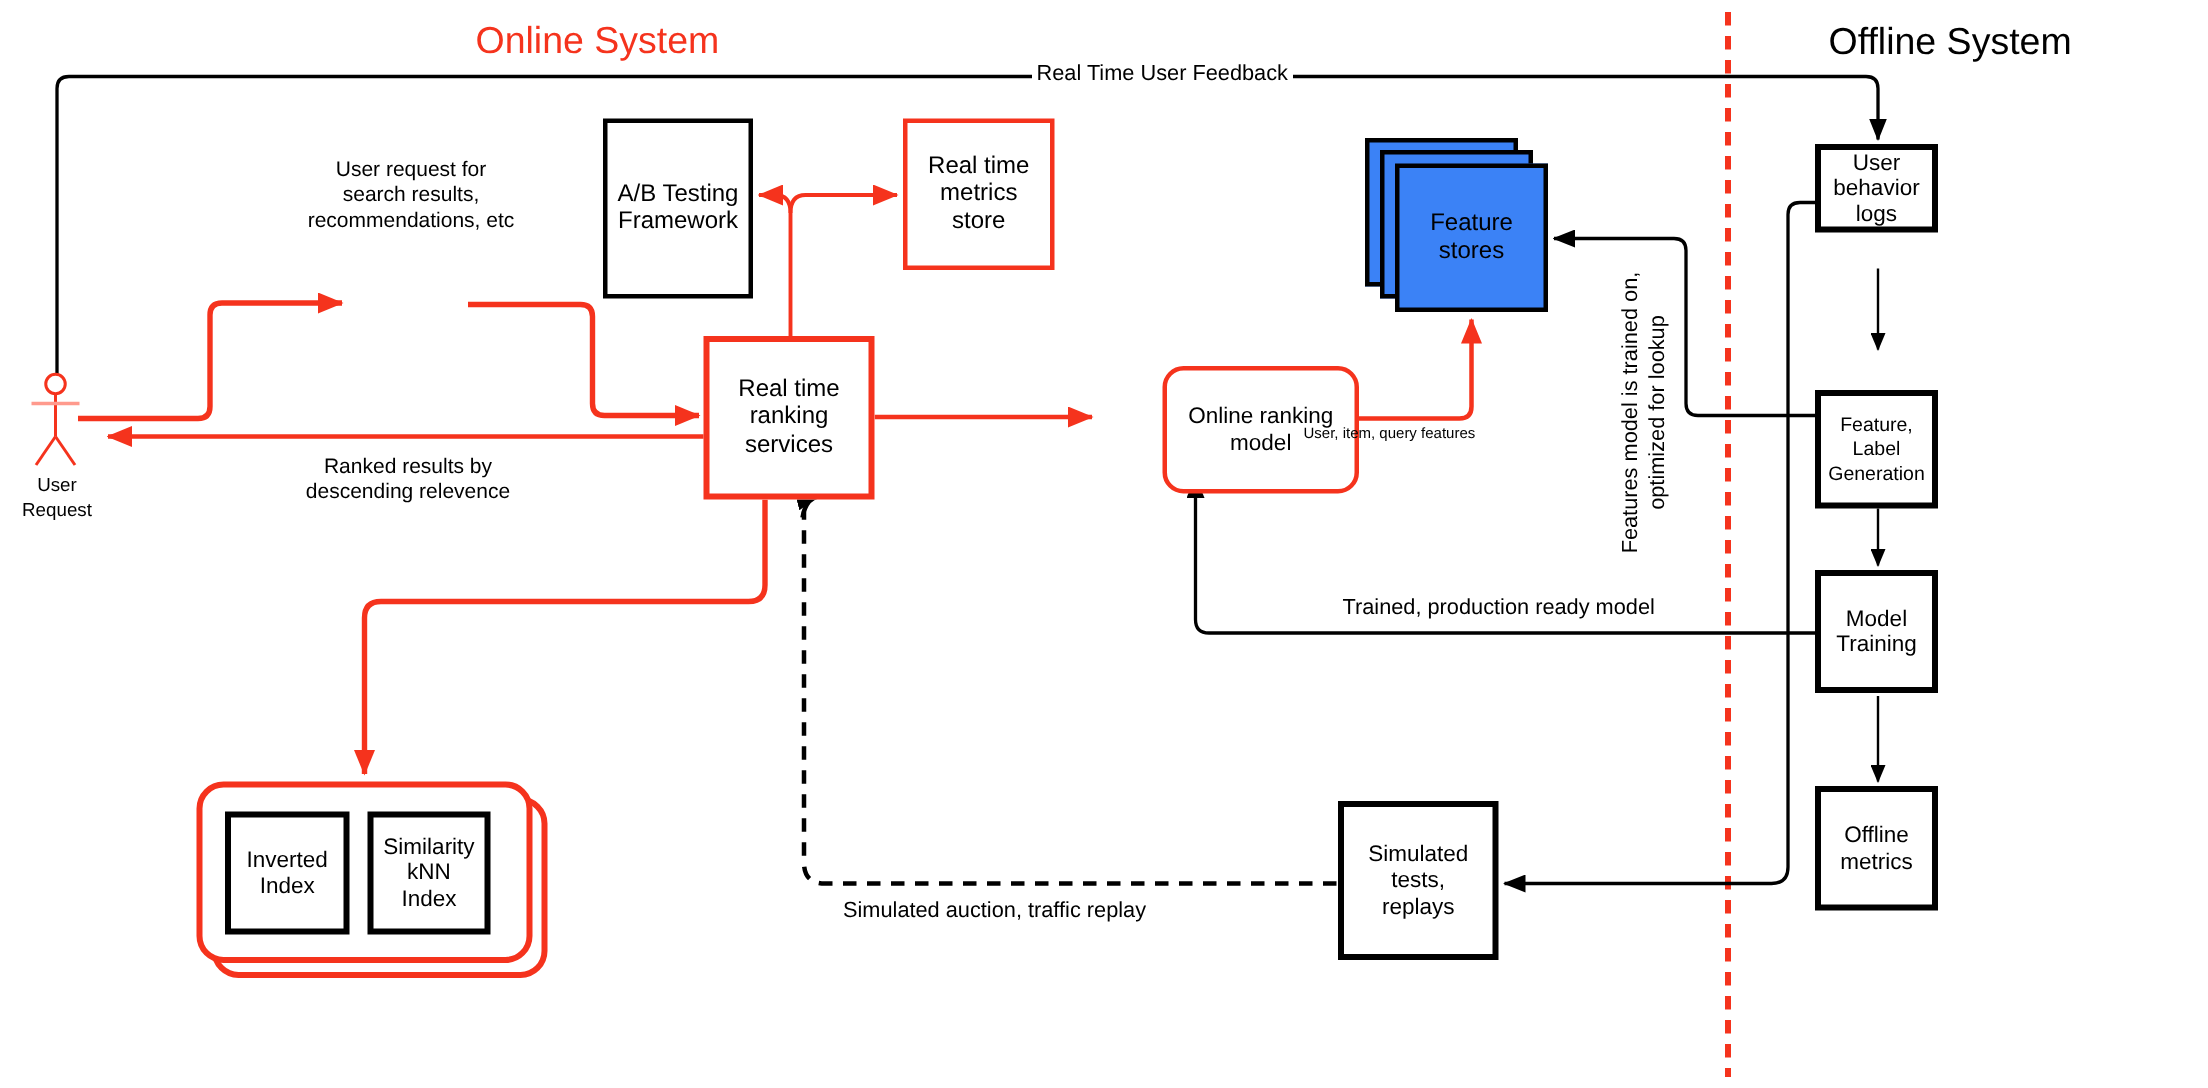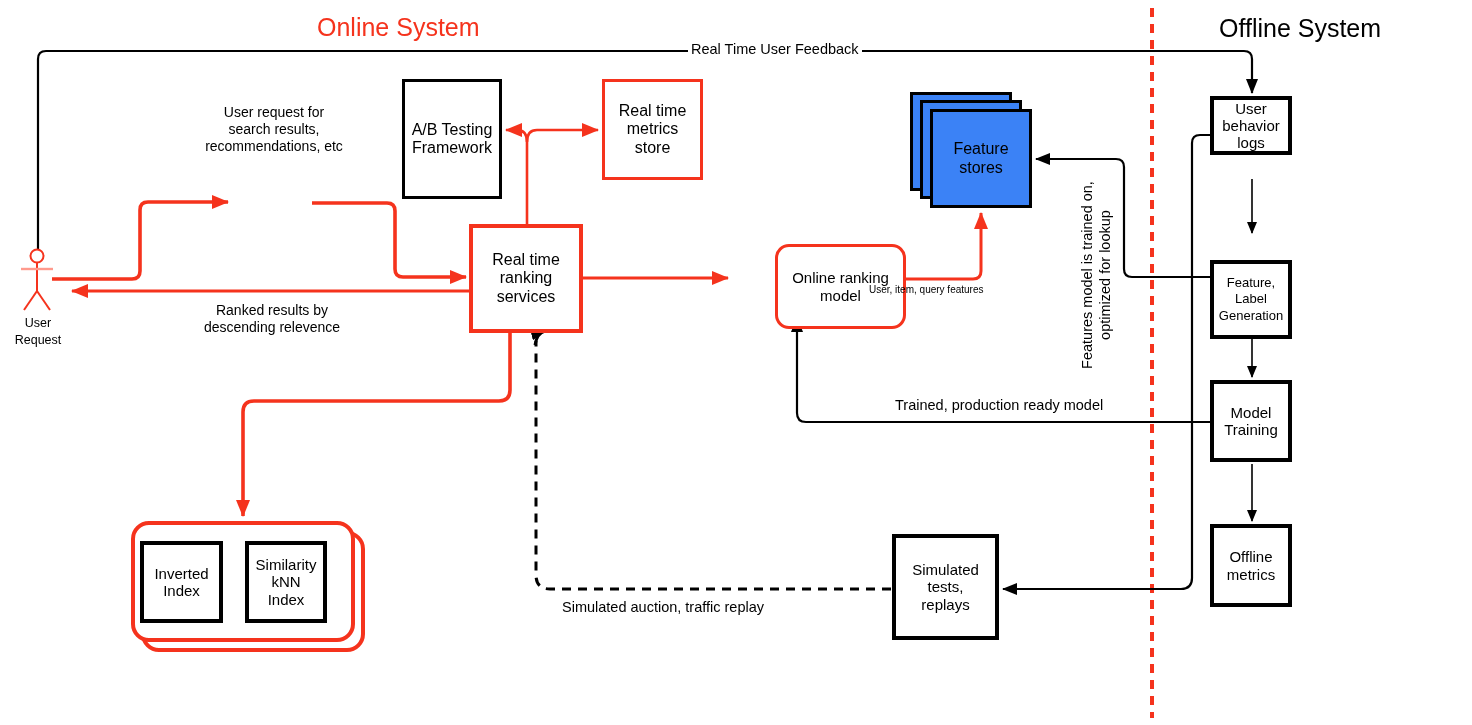--- a/index.html
+++ b/index.html
@@ -137,21 +137,21 @@
 
   <div class="node blk-border-4" style="left:1210px; top:524px; width:82px; height:83px;">Offline
 metrics</div>
 
   <div class="node blk-border-4" style="left:892px; top:534px; width:107px; height:106px;">Simulated
 tests,
 replays</div>
 
   <div class="container-back" style="left:141px; top:531px; width:224px; height:121px;"></div>
   <div class="container-front" style="left:131px; top:521px; width:224px; height:121px;"></div>
-  <div class="node blk-border-4" style="left:140px; top:541px; width:83px; height:82px; z-index:3;">Inverted
+  <div class="node blk-border-4" style="left:150px; top:541px; width:83px; height:82px; z-index:3;">Inverted
 Index</div>
   <div class="node blk-border-4" style="left:245px; top:541px; width:82px; height:82px; z-index:3;">Similarity
 kNN
 Index</div>
 
   <div class="lbl nowrap onwire" style="left:688px; top:41px; font-size:14.5px;">Real Time User Feedback</div>
 
   <div class="lbl" style="left:188px; top:104px; width:172px; font-size:14px;">User request for
 search results,
 recommendations, etc</div>

